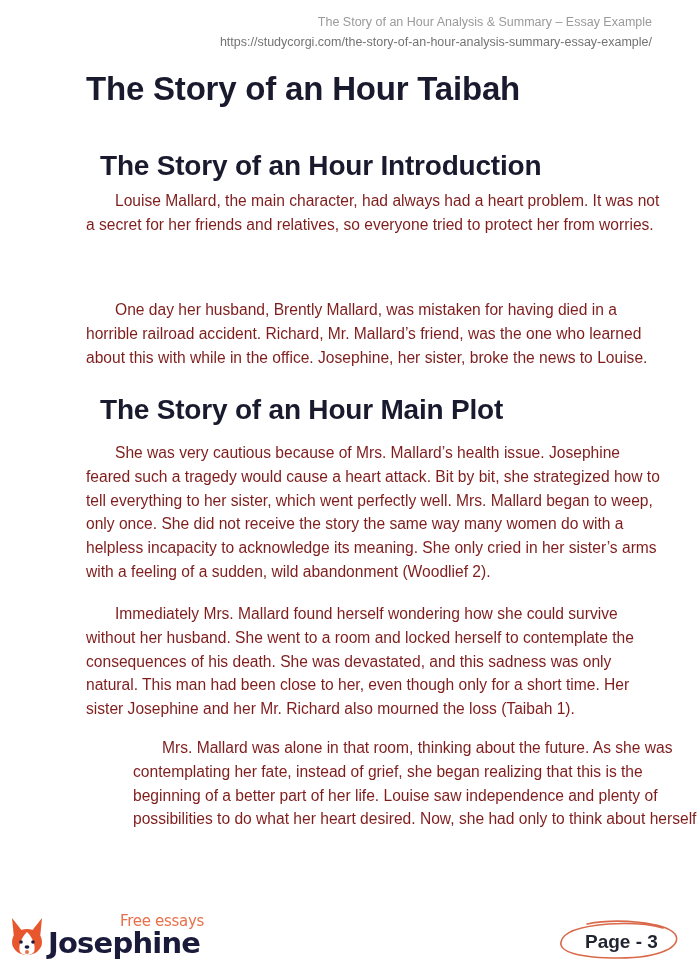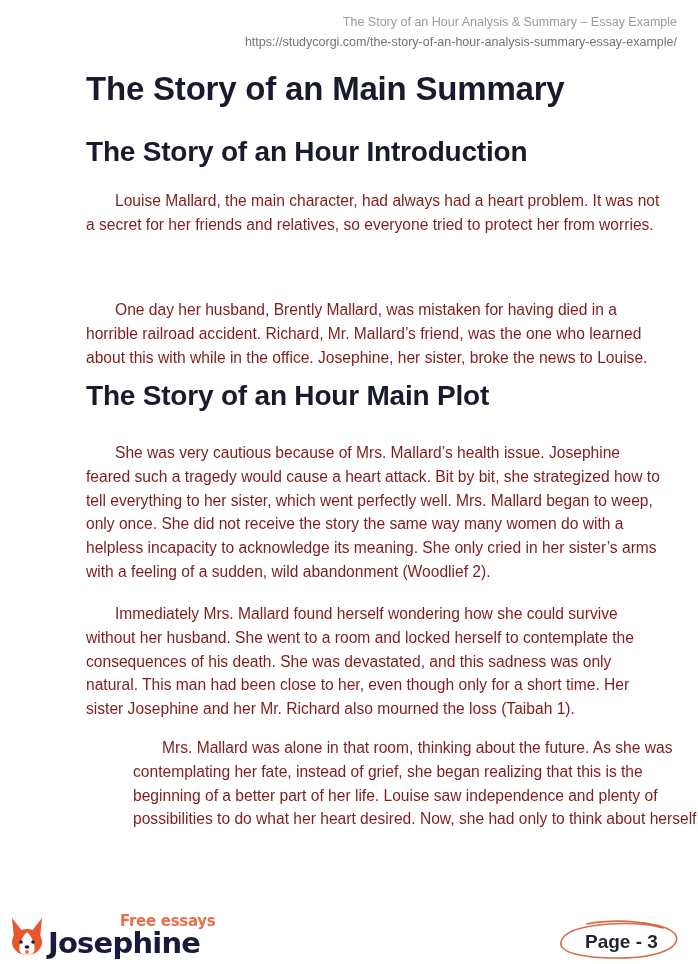--- a/index.html
+++ b/index.html
@@ -10,21 +10,21 @@
     body {
       width: 698px;
       height: 964px;
       position: relative;
       overflow: hidden;
       font-family: "Liberation Sans", sans-serif;
       color: #2b2b2b;
     }
     .header-meta {
       position: absolute;
-      right: 21px;
+      right: 46px;
       top: 12px;
       text-align: right;
       font-size: 12.5px;
       line-height: 20px;
       color: #9a9a9a;
       margin-left: 8px;
     }
     .header-meta .url {
       color: #737373;
     }
@@ -41,21 +41,21 @@
       margin: 0;
       font-size: 33px;
       font-weight: bold;
       color: #1a1a2e;
       white-space: nowrap;
       letter-spacing: -0.2px;
     }
     h2 {
       position: absolute;
       left: 0;
-      margin: 0;
+      margin: 14px;
       font-size: 28px;
       font-weight: bold;
       color: #1a1a2e;
       white-space: nowrap;
       letter-spacing: -0.2px;
     }
     .para {
       position: absolute;
       left: 0;
       width: 580px;
@@ -77,21 +77,21 @@
       left: 2px;
       top: 6px;
       width: 38px;
       height: 42px;
     }
     .logo-free {
       position: absolute;
       left: 114px;
       top: 2px;
       font-size: 15px;
-      font-weight: bold;
+      font-weight: normal;
       color: #e8704a;
       white-space: nowrap;
       font-family: "DejaVu Sans", sans-serif;
       letter-spacing: -0.3px;
       text-align: right;
     }
     .logo-brand {
       position: absolute;
       left: 42px;
       top: 16px;
@@ -126,21 +126,21 @@
   </style>
 </head>
 <body>
 
 <div class="header-meta">
   <div>The Story of an Hour Analysis &amp; Summary – Essay Example</div>
   <div class="url">https://studycorgi.com/the-story-of-an-hour-analysis-summary-essay-example/</div>
 </div>
 
 <div class="content">
-  <h1>The Story of an Main Summary</h1>
+  <h1>The Story of an Hour Taibah</h1>
 
   <h2 style="top:136px;">The Story of an Hour Introduction</h2>
   <p class="para" style="top:189px;">Louise Mallard, the main character, had always had a heart problem. It was not a secret for her friends and relatives, so everyone tried to protect her from worries.</p>
   <p class="para" style="top:298px;">One day her husband, Brently Mallard, was mistaken for having died in a horrible railroad accident. Richard, Mr. Mallard’s friend, was the one who learned about this with while in the office. Josephine, her sister, broke the news to Louise.</p>
 
   <h2 style="top:380px;text-align:right;">The Story of an Hour Main Plot</h2>
   <p class="para" style="top:441px;">She was very cautious because of Mrs. Mallard’s health issue. Josephine feared such a tragedy would cause a heart attack. Bit by bit, she strategized how to tell everything to her sister, which went perfectly well. Mrs. Mallard began to weep, only once. She did not receive the story the same way many women do with a helpless incapacity to acknowledge its meaning. She only cried in her sister’s arms with a feeling of a sudden, wild abandonment (Woodlief 2).</p>
   <p class="para" style="top:602px;">Immediately Mrs. Mallard found herself wondering how she could survive without her husband. She went to a room and locked herself to contemplate the consequences of his death. She was devastated, and this sadness was only natural. This man had been close to her, even though only for a short time. Her sister Josephine and her Mr. Richard also mourned the loss (Taibah 1).</p>
   <p class="para" style="top:736px;margin-left:47px;">Mrs. Mallard was alone in that room, thinking about the future. As she was contemplating her fate, instead of grief, she began realizing that this is the beginning of a better part of her life. Louise saw independence and plenty of possibilities to do what her heart desired. Now, she had only to think about herself.</p>
 </div>

